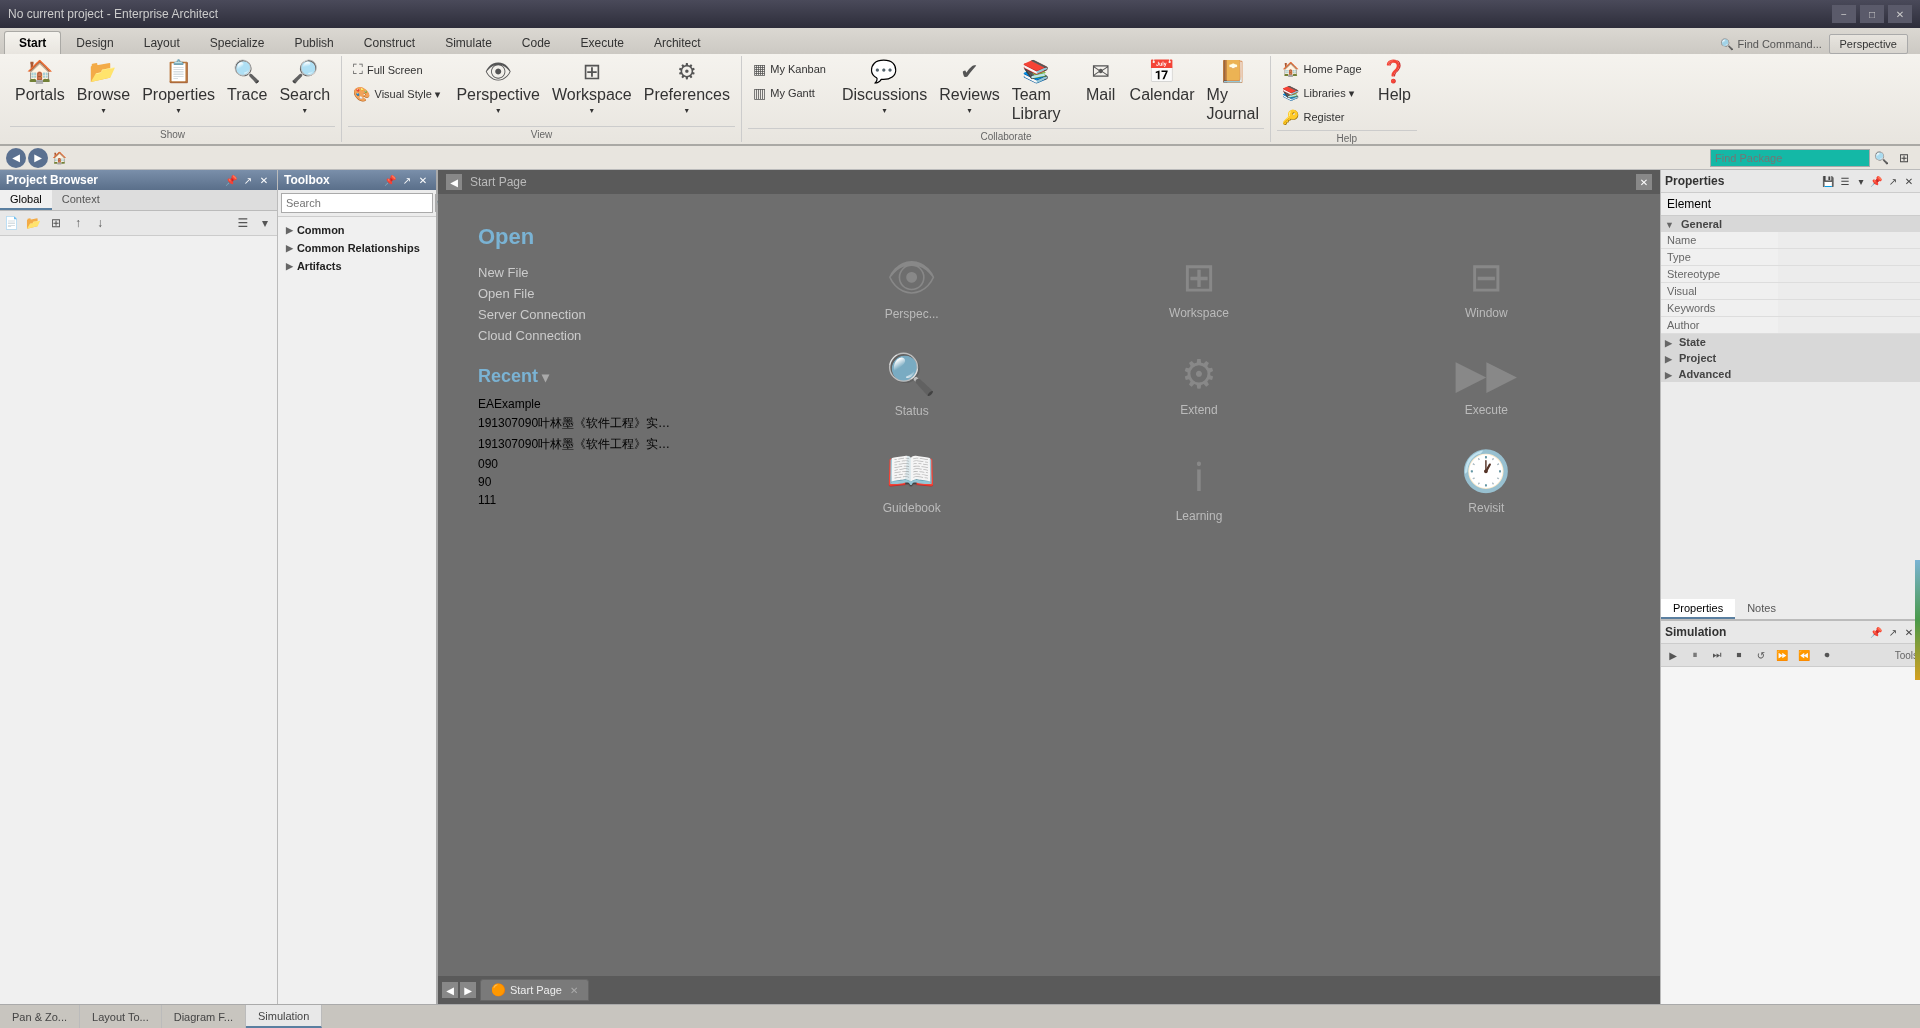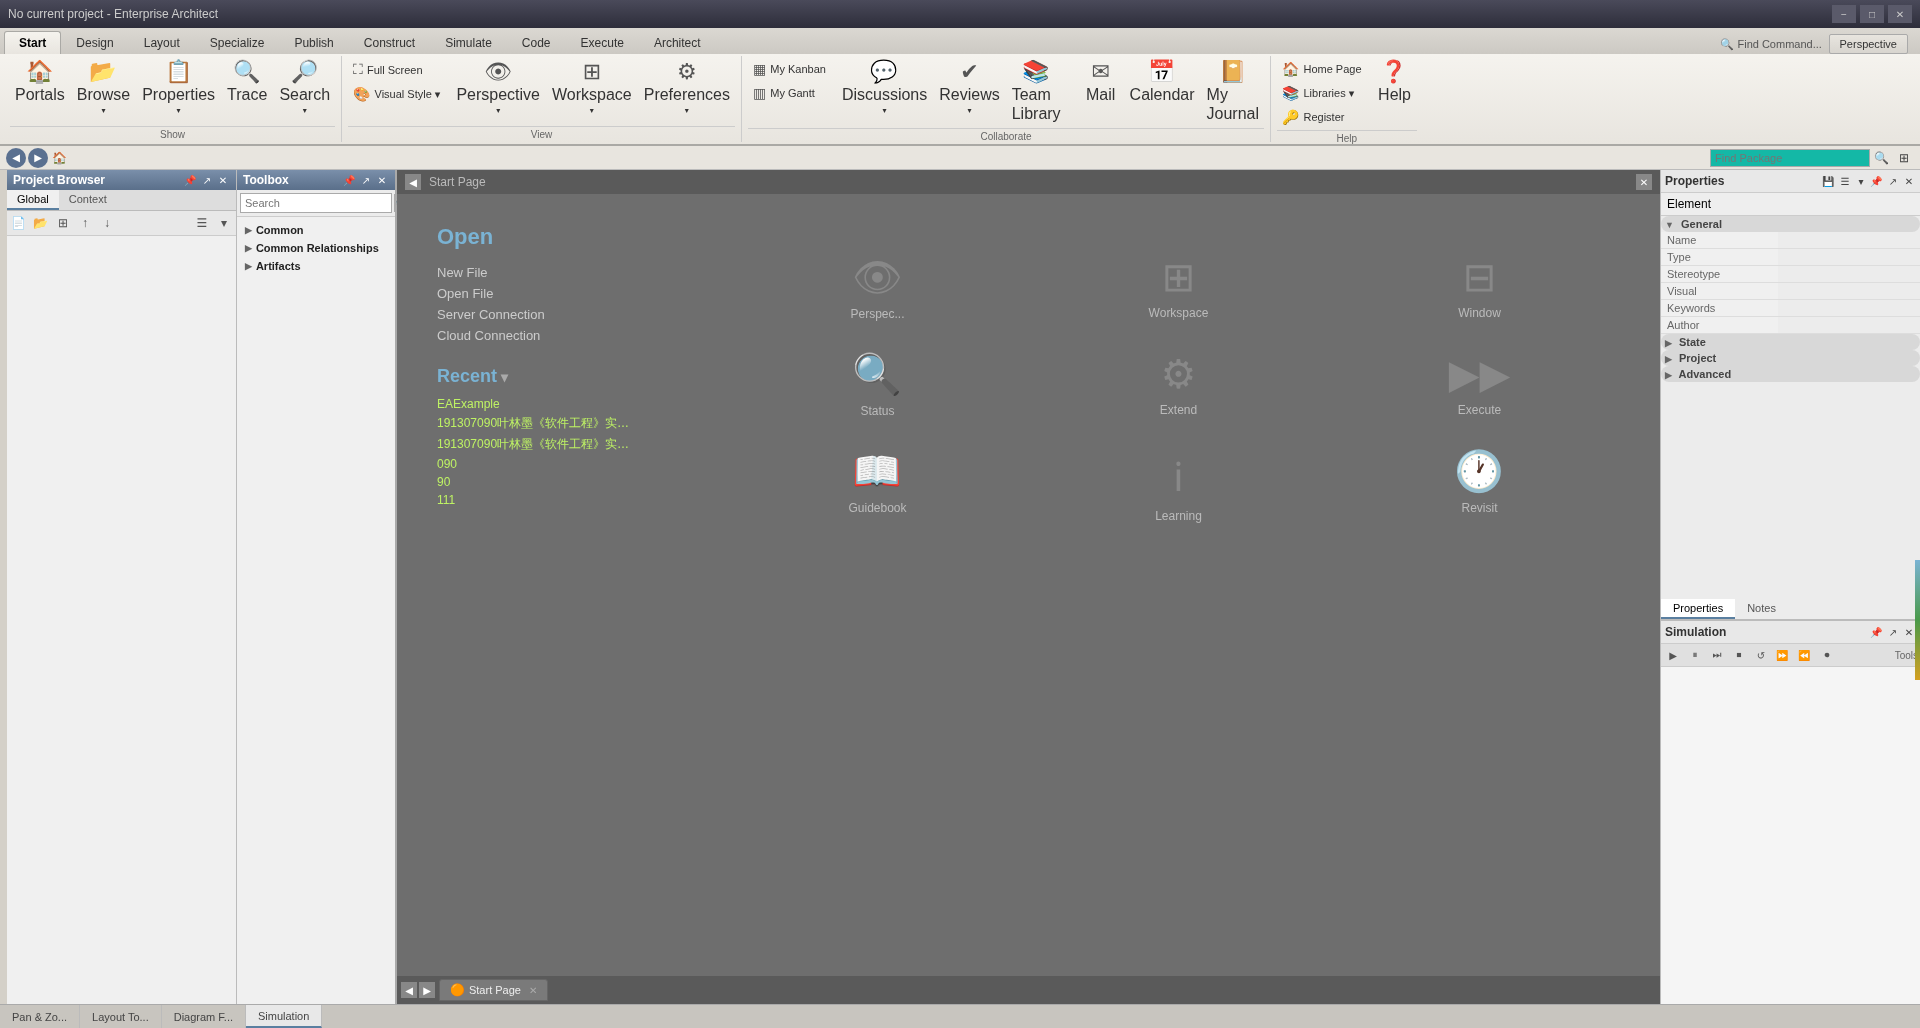--- a/index.html
+++ b/index.html
@@ -163,26 +163,25 @@
 
     
     #main-layout {
       display: flex;
       height: calc(1028px - 28px - 22px - 92px - 24px - 28px);
       overflow: hidden;
     }
 
     
     #project-browser {
-      width: 230px;
+      width: 278px;
       background: #ececec;
       border-right: 1px solid #bbb;
       display: flex;
       flex-direction: column;
-      margin-left: 7px;
     }
     .panel-header {
       background: linear-gradient(to bottom, #7a8faa, #5a6f8a);
       color: white;
       padding: 3px 6px;
       font-size: 12px;
       font-weight: bold;
       display: flex;
       align-items: center;
       justify-content: space-between;
@@ -284,21 +283,21 @@
     .recent-title {
       color: #7ab3d4;
       font-size: 18px;
       font-weight: bold;
       margin: 20px 0 8px 0;
       display: flex;
       align-items: center;
       gap: 4px;
     }
     .recent-item {
-      color: #bef264;
+      color: #000000;
       font-size: 12px;
       padding: 2px 0;
       cursor: pointer;
     }
     .start-right {
       flex: 1;
       display: grid;
       grid-template-columns: repeat(3, 1fr);
       gap: 10px 20px;
       align-content: start;
@@ -355,21 +354,21 @@
     .props-section {
       padding: 4px;
       background: #e8e8e8;
       border-bottom: 1px solid #ccc;
       display: flex;
       align-items: center;
       justify-content: space-between;
     }
     .props-section-title { font-size: 12px; font-weight: bold; color: #333; }
     .props-toolbar { display: flex; gap: 2px; }
-    .props-group-row { background: #d8d8d8; font-weight: bold; color: #444; padding: 2px 4px; font-size: 11px; cursor: pointer; border-radius: 8px; }
+    .props-group-row { background: #d8d8d8; font-weight: bold; color: #444; padding: 2px 4px; font-size: 11px; cursor: pointer; }
     .props-expand { font-size: 9px; color: #666; margin-right: 4px; }
     .props-tabs-bar { display: flex; border-bottom: 1px solid #bbb; }
     .props-tab { padding: 3px 12px; font-size: 11px; cursor: pointer; color: #555; }
     .props-tab.active { background: white; border-bottom: 2px solid #5a7fa0; color: #000; }
 
     
     #sim-panel {
       flex: 1;
       border-top: 1px solid #bbb;
       display: flex;

